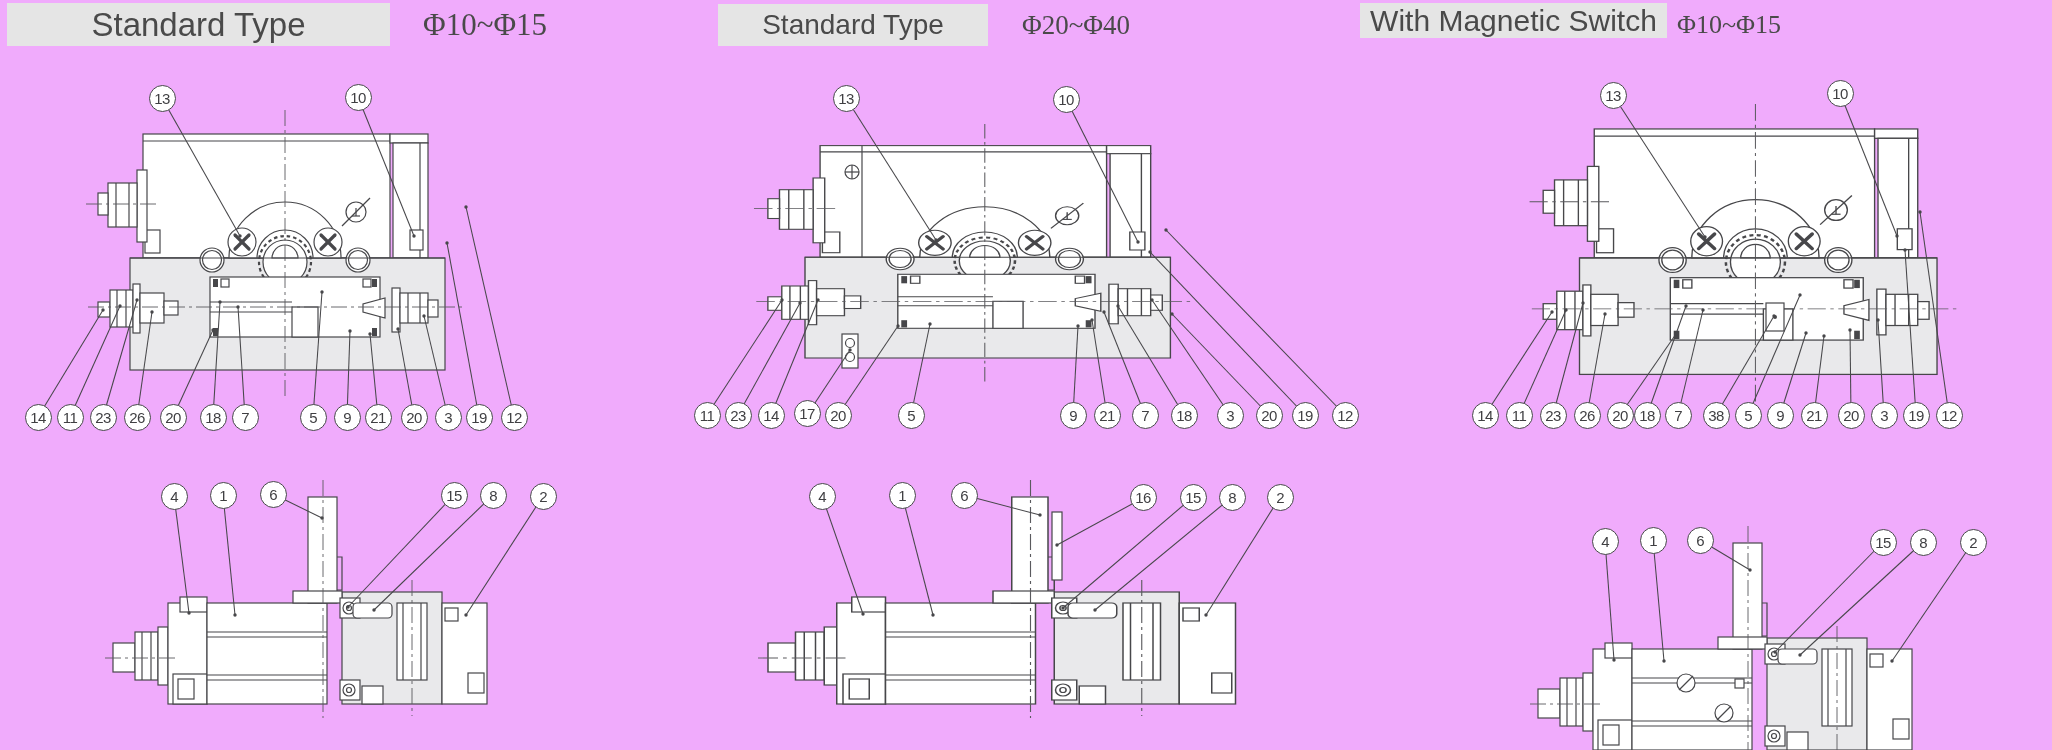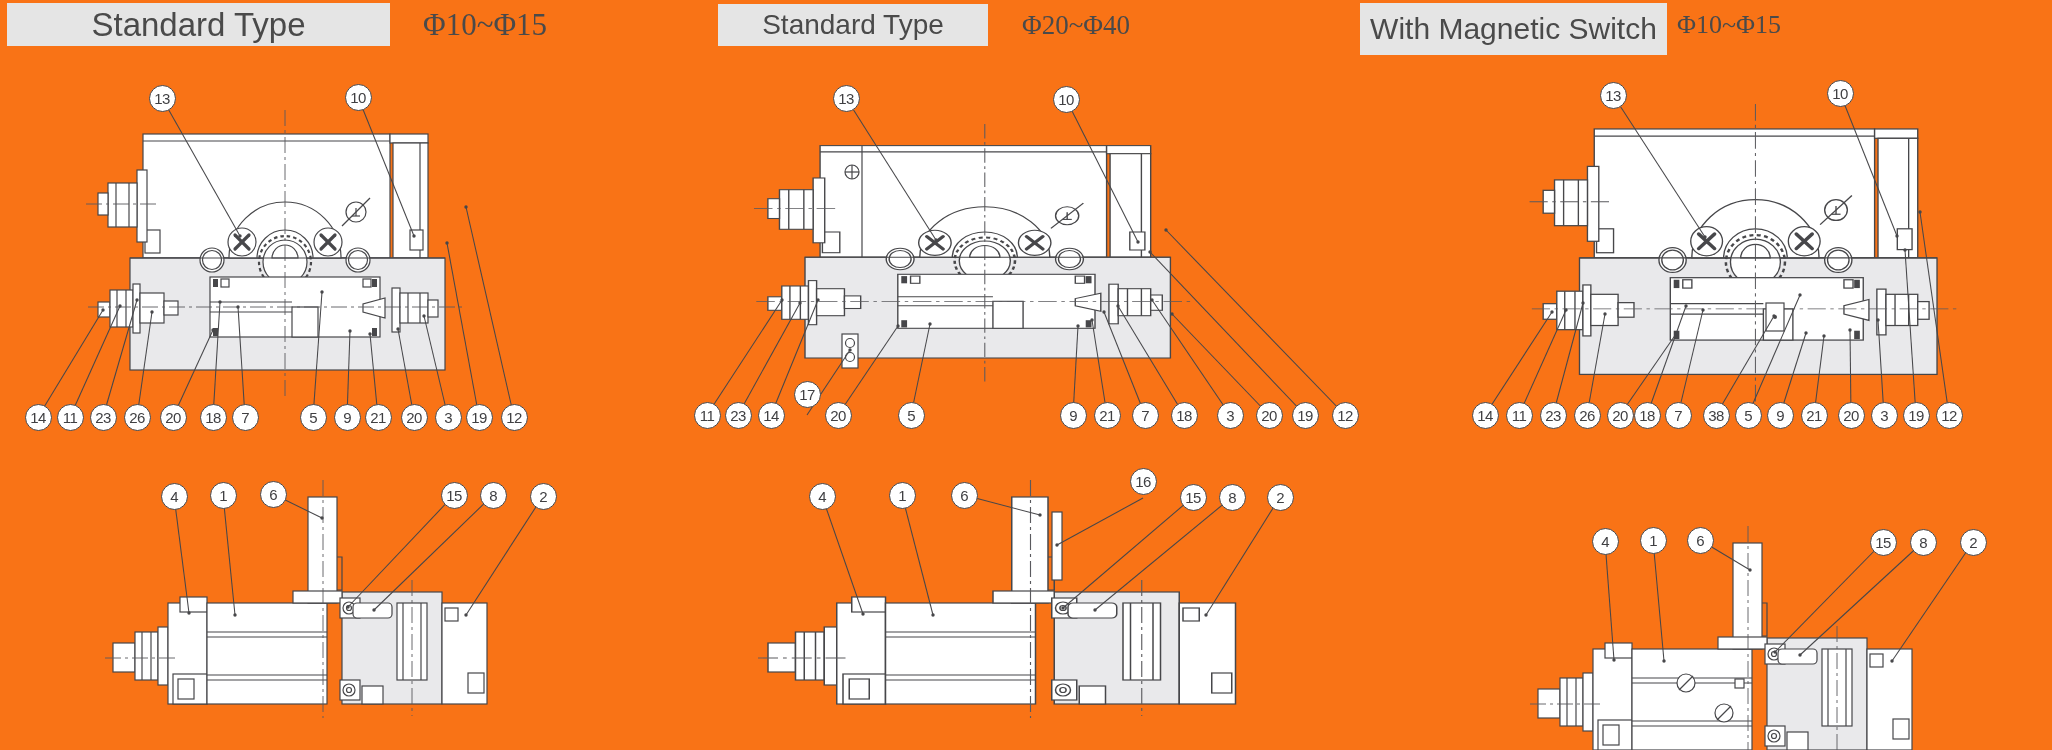--- a/index.html
+++ b/index.html
@@ -1,24 +1,24 @@
 <!DOCTYPE html>
 <html><head>
 <meta charset="utf-8">
 <style>
   html,body{margin:0;padding:0;background:#ffffff;}
   body{width:2052px;height:750px;position:relative;font-family:"Liberation Sans",sans-serif;}
-  .canvas{position:absolute;left:0;top:0;width:2052px;height:750px;background:#f97316;overflow:hidden;}
+  .canvas{position:absolute;left:0;top:0;width:2052px;height:750px;background:#f0abfc;overflow:hidden;}
   .hdr-box{position:absolute;background:#e5e5e5;color:#4a4a4a;display:flex;align-items:center;justify-content:center;box-sizing:border-box;}
   .hdr-range{position:absolute;color:#4a4a4a;display:flex;align-items:center;white-space:nowrap;font-family:Liberation Serif, serif;}
   .hdr1 .hdr-box{left:7px;top:3px;width:383px;height:43px;font-size:33px;}
   .hdr1 .hdr-range{left:423px;top:3px;height:43px;font-size:31px;}
   .hdr2 .hdr-box{left:718px;top:4px;width:270px;height:42px;font-size:28px;}
   .hdr2 .hdr-range{left:1022px;top:4px;height:42px;font-size:27px;}
-  .hdr3 .hdr-box{left:1360px;top:3px;width:307px;height:52px;font-size:30px;}
+  .hdr3 .hdr-box{left:1360px;top:3px;width:307px;height:35px;font-size:30px;}
   .hdr3 .hdr-range{left:1677px;top:3px;height:43px;font-size:26px;}
   svg.draw{position:absolute;left:0;top:0;}
   .callout{position:absolute;width:27px;height:27px;border:1.4px solid #47474a;border-radius:50%;
     background:#fff;color:#3f3f42;font-size:15px;display:flex;align-items:center;justify-content:center;
     letter-spacing:-0.6px;line-height:1;box-sizing:border-box;}
   .ln{fill:none;stroke:#47474a;stroke-width:1.2;}
   .lnf{fill:#ffffff;stroke:#47474a;stroke-width:1.2;}
   .sec{fill:#e9e9eb;stroke:#47474a;stroke-width:1.2;}
   .sld{fill:#47474a;stroke:none;}
   .gear{fill:#ffffff;stroke:#47474a;stroke-width:1.2;}
@@ -386,35 +386,35 @@
       <div class="callout" style="left: 209.5px; top: 481.5px;">1</div>
       <div class="callout" style="left: 259.5px; top: 480.5px;">6</div>
       <div class="callout" style="left: 440.5px; top: 481.5px;">15</div>
       <div class="callout" style="left: 479.5px; top: 481.5px;">8</div>
       <div class="callout" style="left: 529.5px; top: 482.5px;">2</div>
       <div class="callout" style="left: 832.5px; top: 84.5px;">13</div>
       <div class="callout" style="left: 1052.5px; top: 85.5px;">10</div>
       <div class="callout" style="left: 693.5px; top: 401.5px;">11</div>
       <div class="callout" style="left: 724.5px; top: 401.5px;">23</div>
       <div class="callout" style="left: 757.5px; top: 401.5px;">14</div>
-      <div class="callout" style="left: 793.5px; top: 381px;">17</div>
+      <div class="callout" style="left: 793.5px; top: 400px;">17</div>
       <div class="callout" style="left: 824.5px; top: 401.5px;">20</div>
       <div class="callout" style="left: 897.5px; top: 401.5px;">5</div>
       <div class="callout" style="left: 1059.5px; top: 401.5px;">9</div>
       <div class="callout" style="left: 1093.5px; top: 401.5px;">21</div>
       <div class="callout" style="left: 1131.5px; top: 401.5px;">7</div>
       <div class="callout" style="left: 1170.5px; top: 401.5px;">18</div>
       <div class="callout" style="left: 1216.5px; top: 401.5px;">3</div>
       <div class="callout" style="left: 1255.5px; top: 401.5px;">20</div>
       <div class="callout" style="left: 1291.5px; top: 401.5px;">19</div>
       <div class="callout" style="left: 1331.5px; top: 401.5px;">12</div>
       <div class="callout" style="left: 808.5px; top: 482.5px;">4</div>
       <div class="callout" style="left: 888.5px; top: 481.5px;">1</div>
       <div class="callout" style="left: 950.5px; top: 481.5px;">6</div>
-      <div class="callout" style="left: 1129.5px; top: 468px;">16</div>
+      <div class="callout" style="left: 1129.5px; top: 484px;">16</div>
       <div class="callout" style="left: 1179.5px; top: 483.5px;">15</div>
       <div class="callout" style="left: 1218.5px; top: 483.5px;">8</div>
       <div class="callout" style="left: 1266.5px; top: 483.5px;">2</div>
       <div class="callout" style="left: 1599.5px; top: 81.5px;">13</div>
       <div class="callout" style="left: 1826.5px; top: 79.5px;">10</div>
       <div class="callout" style="left: 1471.5px; top: 401.5px;">14</div>
       <div class="callout" style="left: 1505.5px; top: 401.5px;">11</div>
       <div class="callout" style="left: 1539.5px; top: 401.5px;">23</div>
       <div class="callout" style="left: 1573.5px; top: 401.5px;">26</div>
       <div class="callout" style="left: 1606.5px; top: 401.5px;">20</div>

